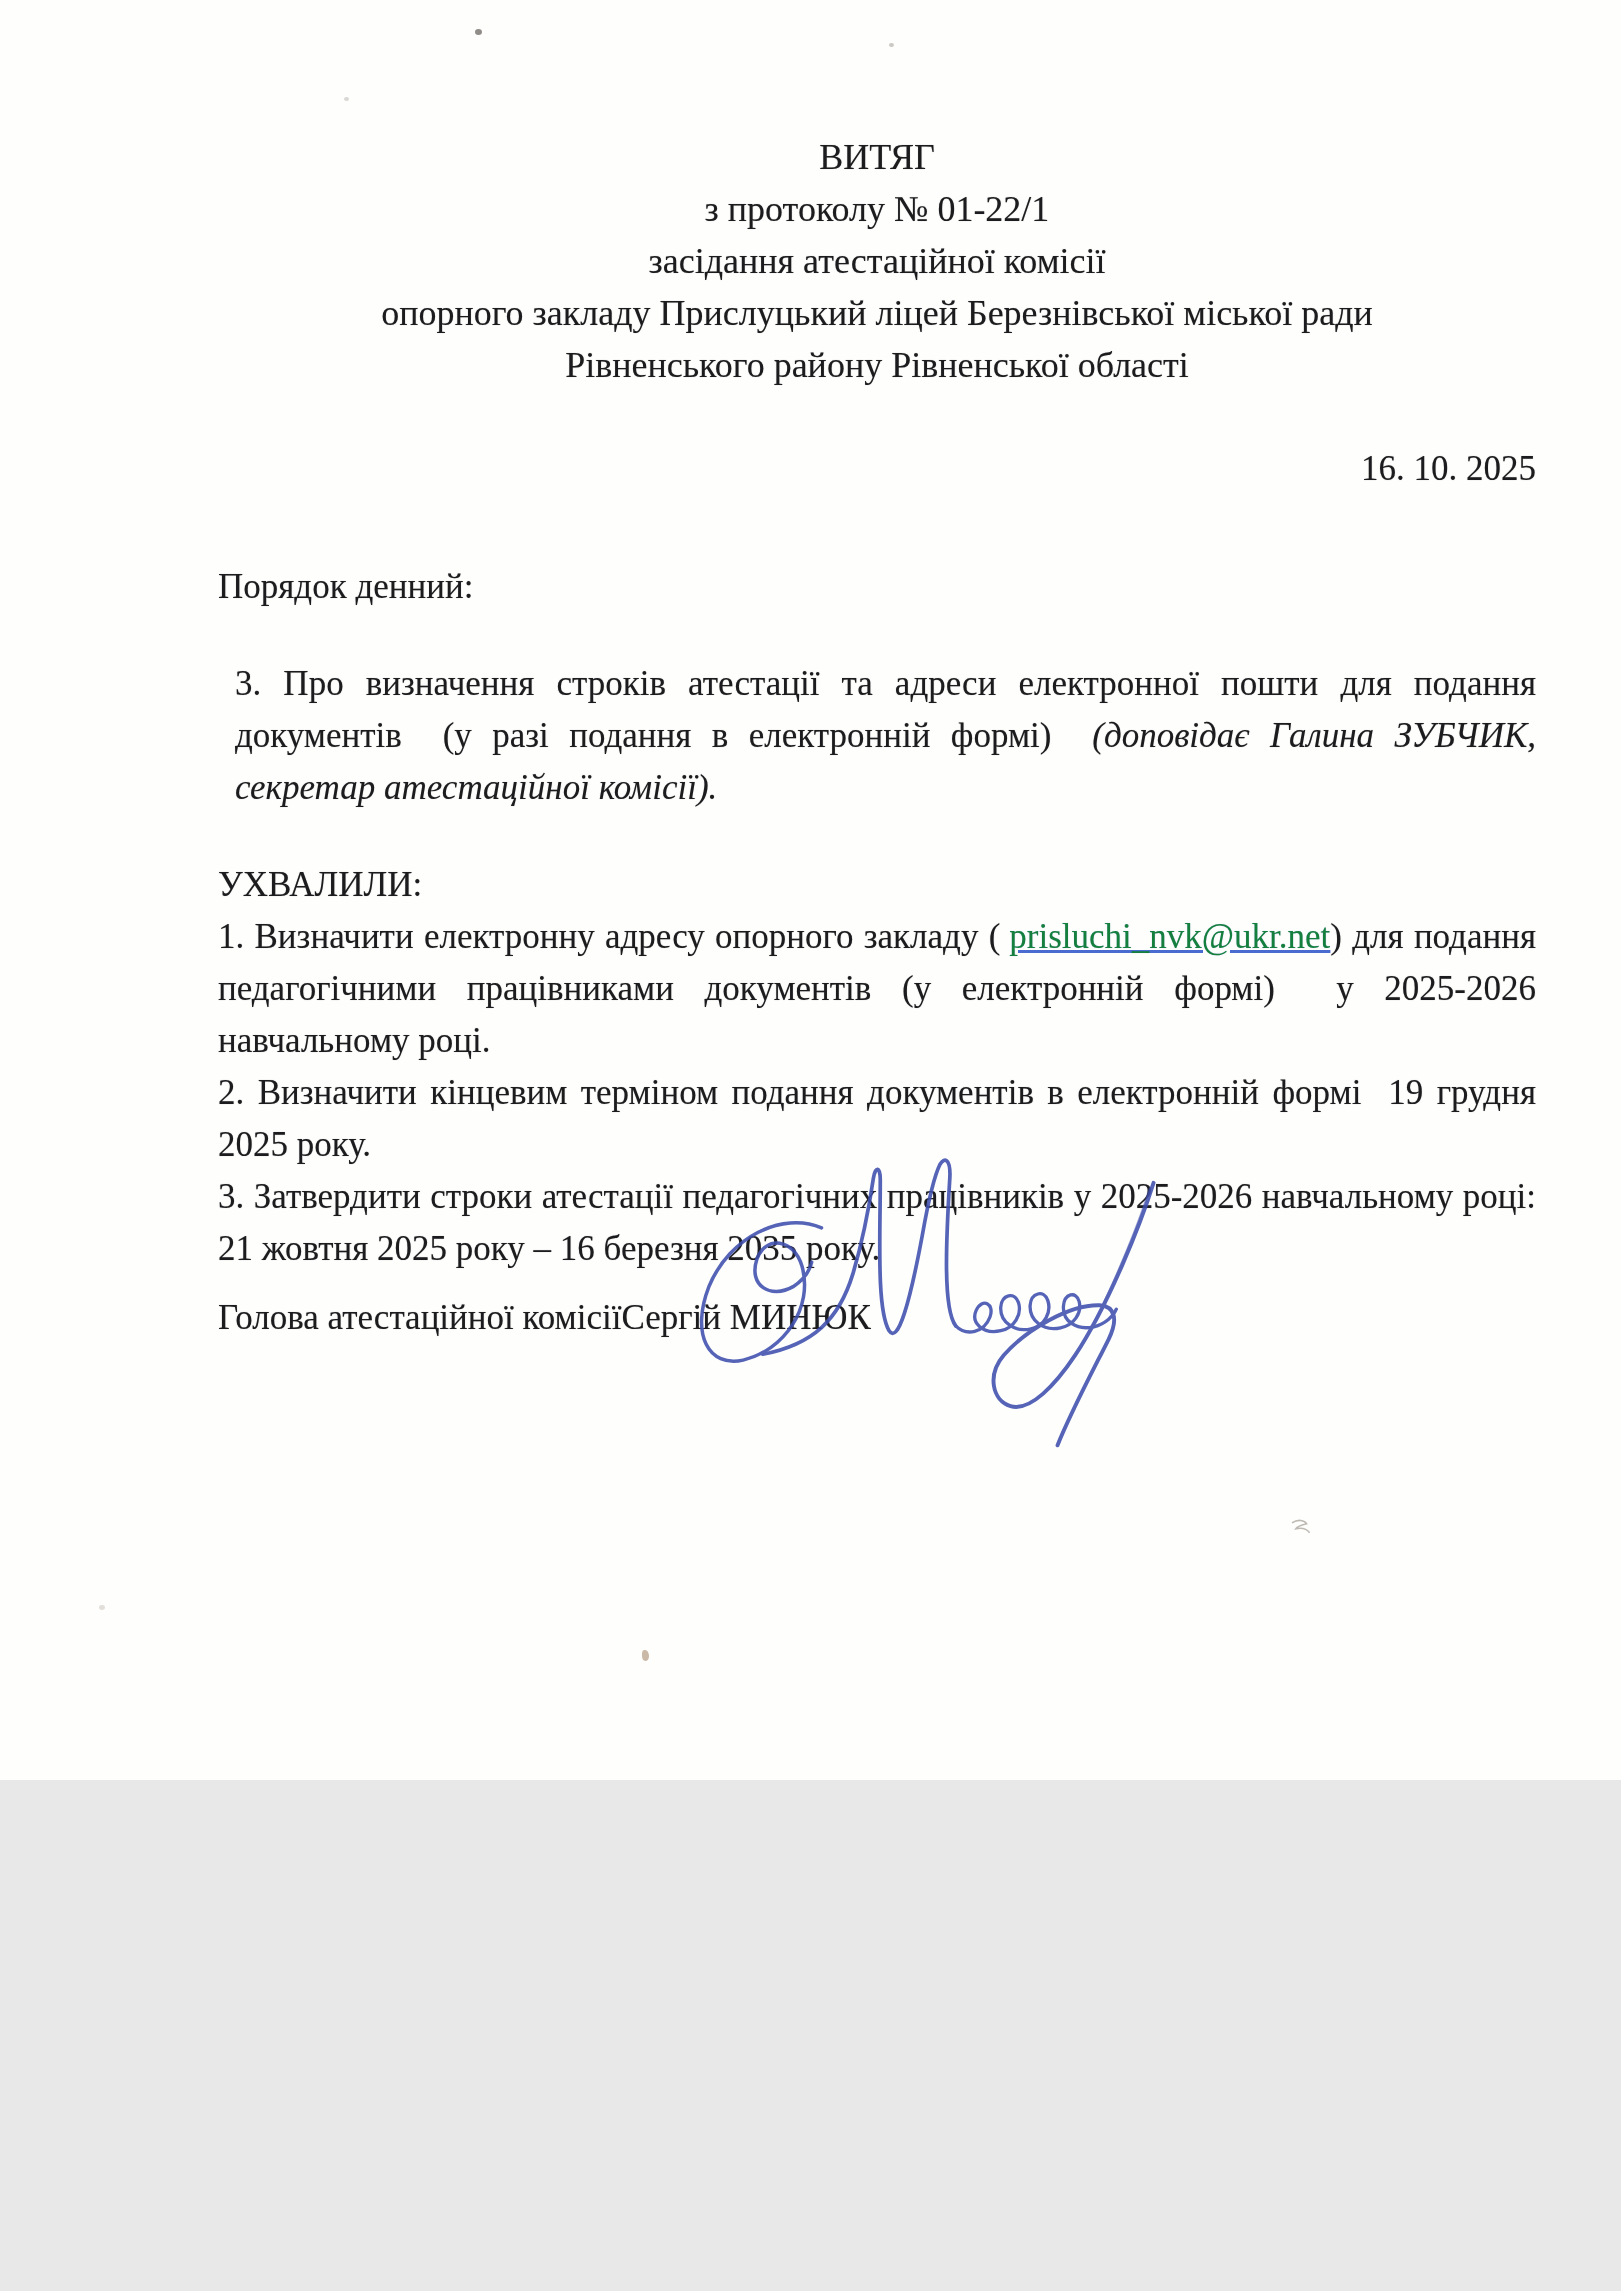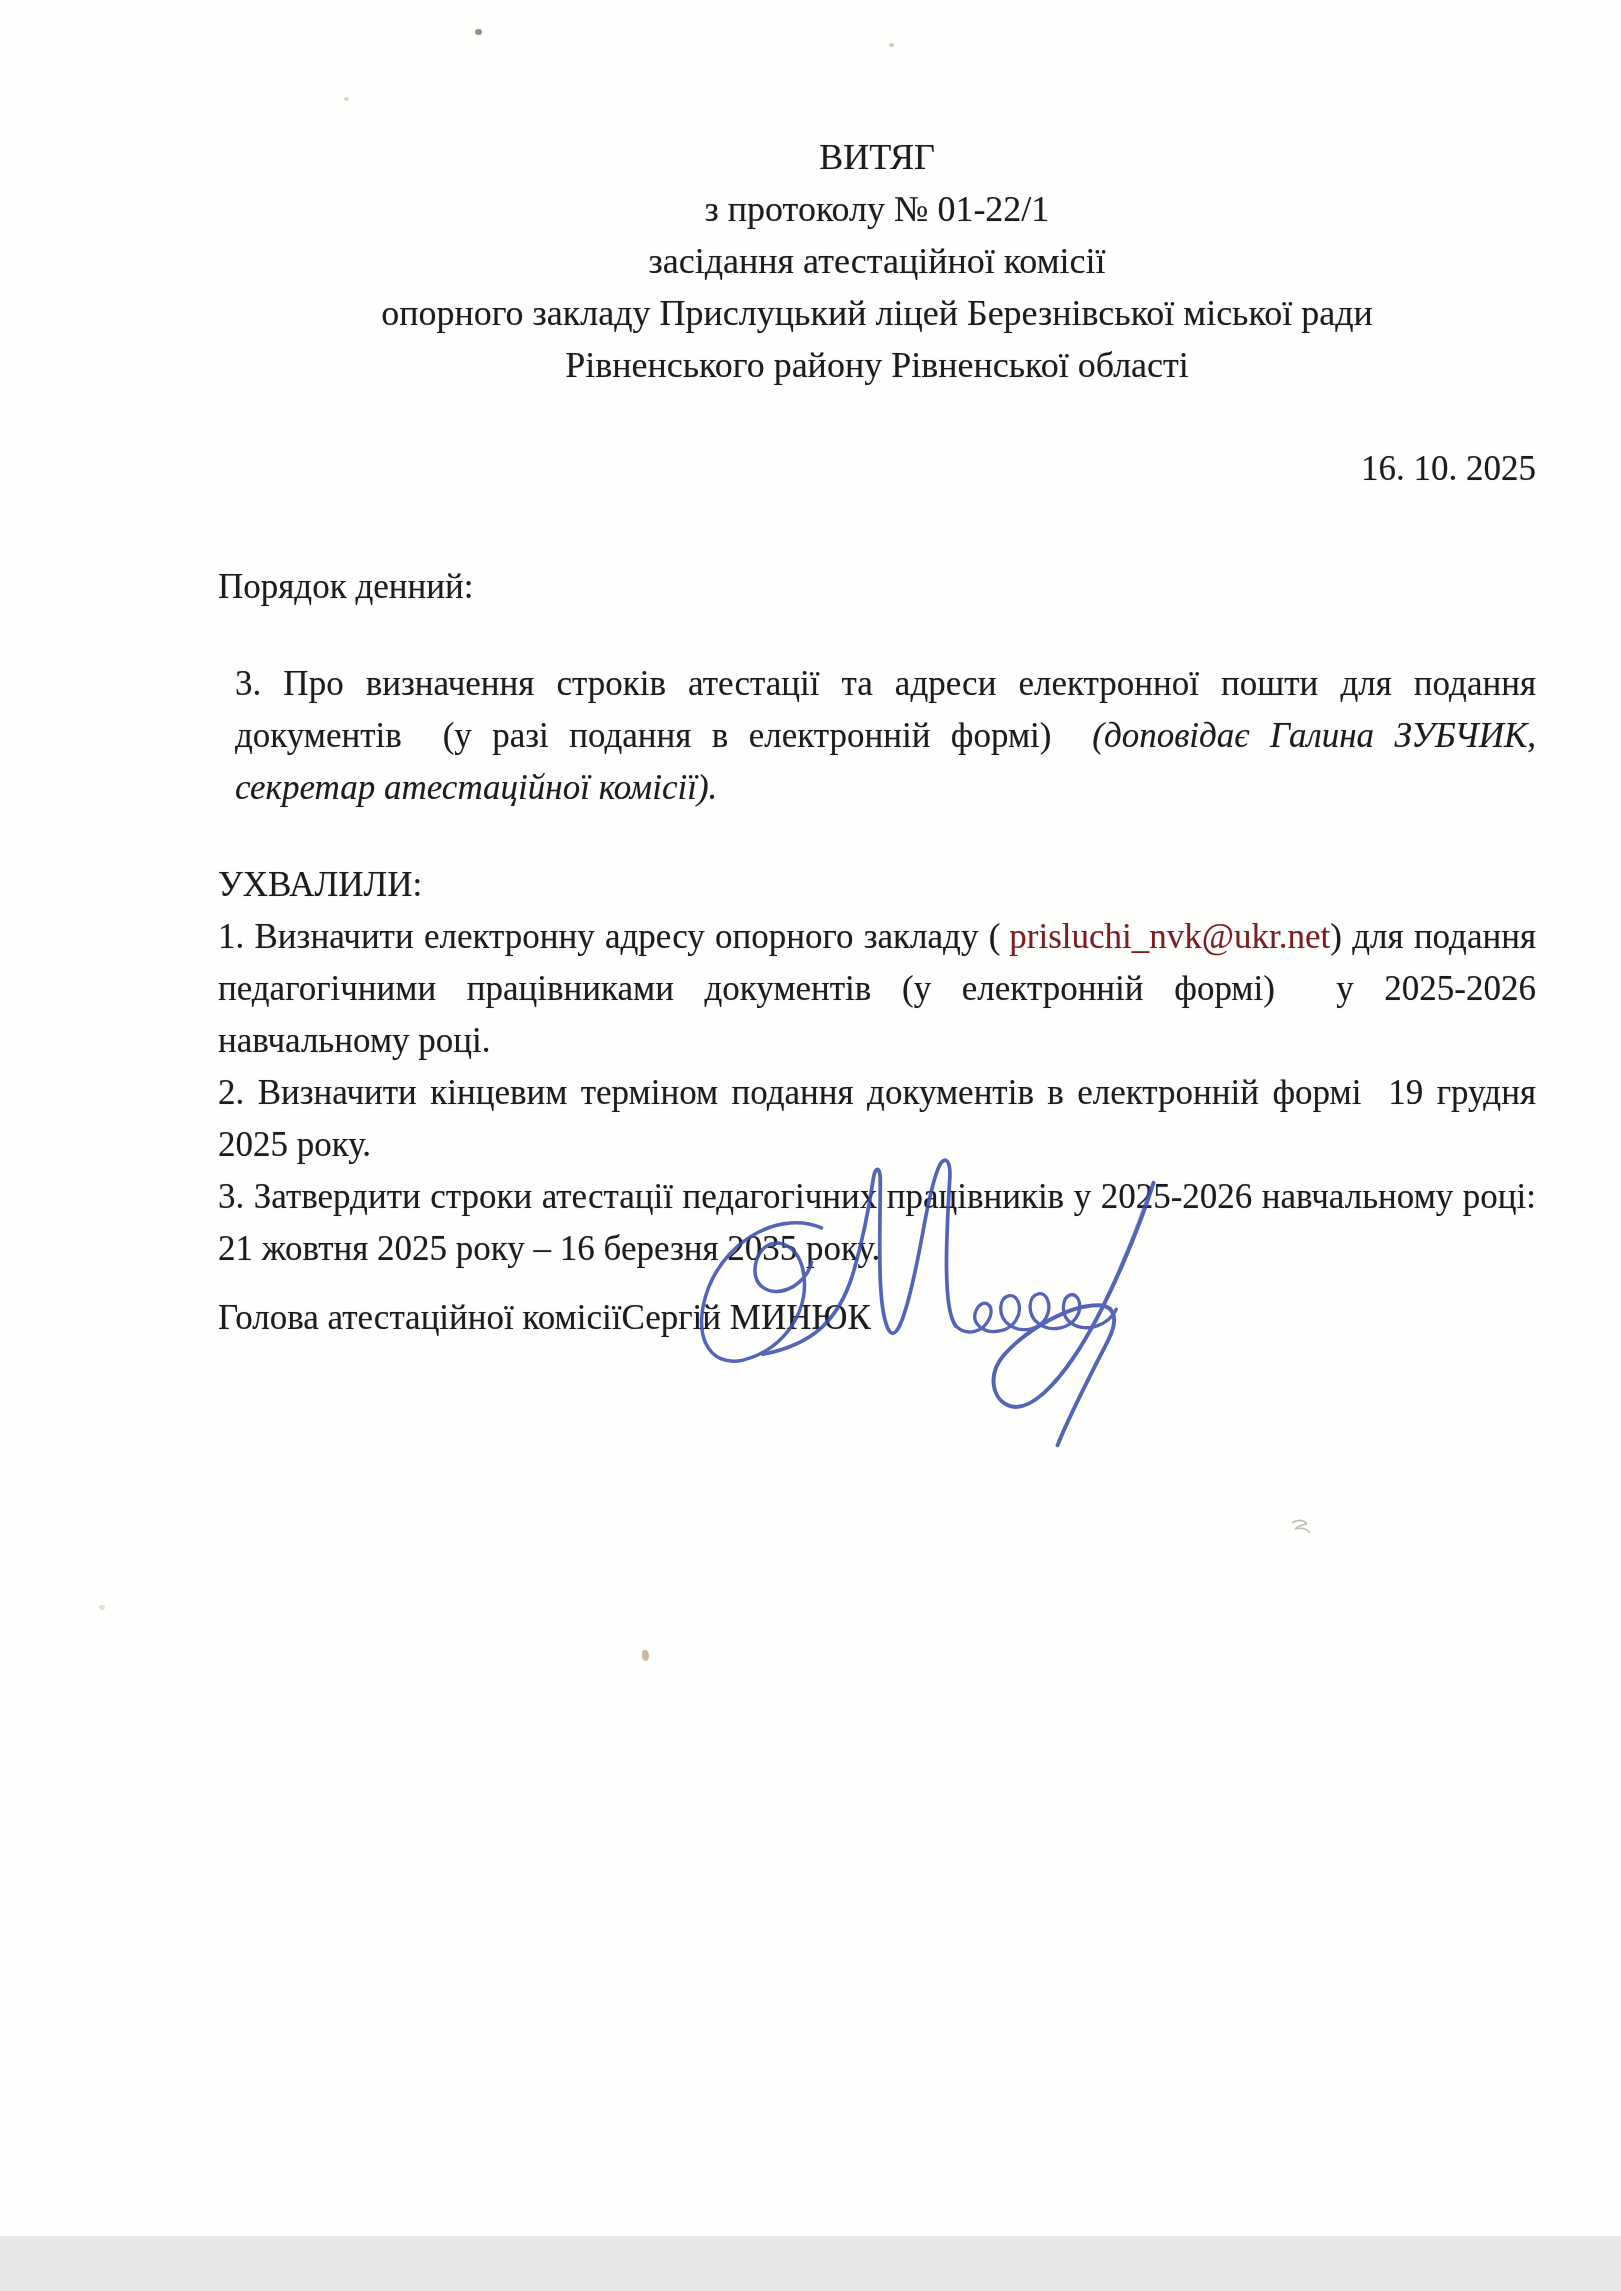--- a/index.html
+++ b/index.html
@@ -1,18 +1,18 @@
 <!DOCTYPE html>
 <html lang="uk"><head>
 <meta charset="utf-8">
 <style>
   html,body{margin:0;padding:0;background:#e8e8e8;}
   .page{
     position:relative;
-    width:1621px;height:2236px;
+    width:1621px;height:1780px;
     margin:0 auto;
     background:#fefefd;
     overflow:hidden;
     font-family:"Liberation Serif","DejaVu Serif",serif;
     color:#1c1c1e;
   }
   .page-body{
     position:absolute;
     left:218px;top:0;
     width:1318px;
@@ -32,21 +32,22 @@
   }
   .agenda-label{margin:66px 0 0 0;}
   .agenda-par{
     margin:45px 0 0 17px;
     text-align:justify;
   }
   .agenda-par .speaker{font-style:italic;}
   .resolution-block{margin-top:45px;}
   .resolution-block p{margin:0;text-align:justify;}
   .email-link{
-    color:#7f1d1d;
+    color:#15803d;
+    text-decoration:underline;
     text-decoration-color:#4a6bd0;
     text-shadow:0 0 1px rgba(45,82,196,.35);
     cursor:pointer;
     margin-left:9px;
   }
   .footer-row{
     margin-top:16.7px;
     display:flex;
     align-items:baseline;
   }

